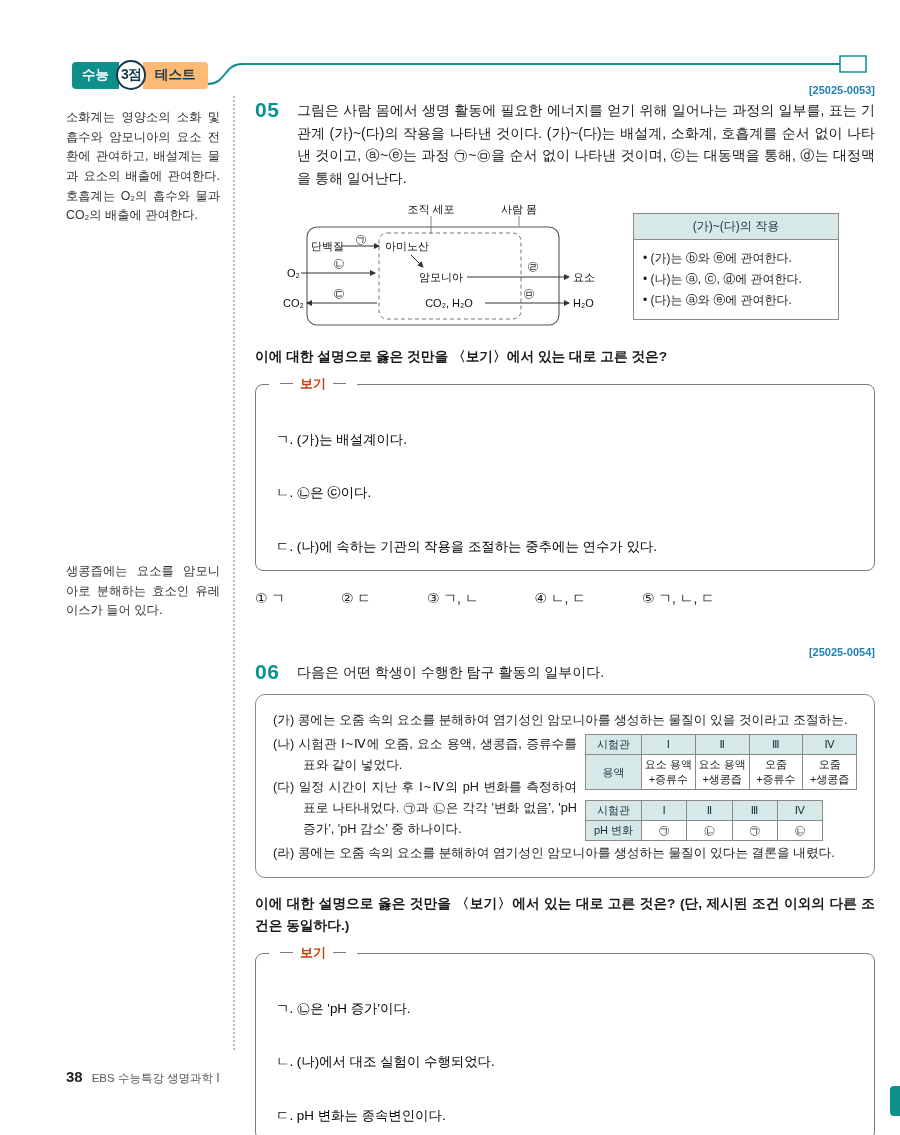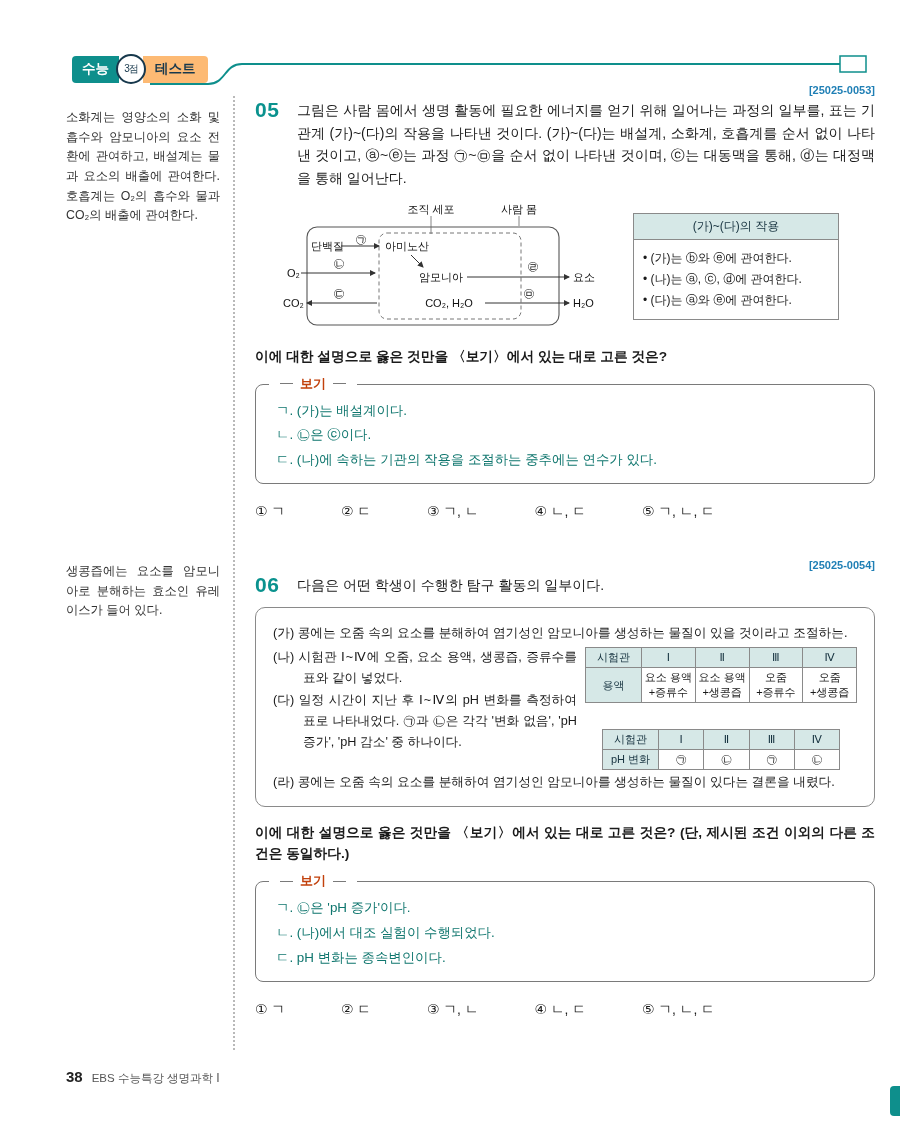--- a/index.html
+++ b/index.html
@@ -5,61 +5,61 @@
   * { box-sizing: border-box; margin: 0; padding: 0; }
   html,body { background:#ffffff; }
   body { font-family: "Liberation Sans", "DejaVu Sans", sans-serif; color:#1a1a1a; }
   .page { position:relative; width:900px; height:1135px; margin:0 auto; background:#fff; overflow:hidden; }
 
   
   .header-line-svg { position:absolute; left:0; top:0; width:900px; height:100px; }
   .badges { position:absolute; left:72px; top:50px; display:flex; align-items:center; z-index:3; }
   .badge-exam { background:#0e8f8c; color:#fff; font-weight:bold; font-size:13.5px; padding:4px 10px 5px; border-radius:4px 0 0 4px; }
   .badge-points { width:30px; height:30px; border-radius:50%; background:#fff; border:2.5px solid #17384c; color:#17384c;
-    font-weight:normal; font-size:10px; display:flex; align-items:center; justify-content:center; margin:4px -3px; position:relative; z-index:2; letter-spacing:-1px; }
+    font-weight:bold; font-size:14px; display:flex; align-items:center; justify-content:center; margin:10px -3px; position:relative; z-index:2; letter-spacing:-1px; }
   .badge-test { background:#fdba74; color:#17384c; font-weight:bold; font-size:13.5px; padding:4px 12px 5px; border-radius:0 4px 4px 0; }
 
   
   .divider { position:absolute; left:233px; top:96px; height:954px; border-left:2px dotted #b9b9b9; }
   .margin-note { position:absolute; left:66px; width:154px; font-size:12.3px; line-height:1.6; color:#333; text-align:justify; }
   #note1 { top:108px; }
   #note2 { top:562px; }
 
   .main { position:absolute; left:255px; top:84px; width:620px; }
 
   
   .ref { text-align:right; color:#1f7fb5; font-size:11px; font-weight:bold; margin-bottom:3px; }
   .qheading { display:flex; gap:9px; align-items:flex-start; }
   .qnum { color:#0a928e; font-size:21px; font-weight:bold; width:33px; flex:none; line-height:1.05; letter-spacing:0.5px; }
   .stem { font-weight:normal; font-size:14px; line-height:1.62; text-align:justify; flex:1; }
   .prompt { font-weight:bold; font-size:13.7px; line-height:1.6; margin:15px 0 16px; text-align:justify; }
 
   .boki-box { position:relative; border:1.3px solid #7a7a7a; border-radius:8px; padding:14px 20px 10px; }
   .boki-label { position:absolute; top:-10px; left:13px; background:#fff; padding:0 4px; font-weight:bold; font-size:13px; color:#c2410c; display:flex; align-items:center; }
   .boki-label::before, .boki-label::after { content:""; width:13px; height:1px; background:#7a7a7a; display:inline-block; margin:0 7px; }
-  .boki-item { font-size:13.4px; line-height:1.85; color:#0f766e; }
+  .boki-item { font-size:13.4px; line-height:1.85; color:#000000;margin-top:29px; }
 
   .choices { display:flex; gap:56px; font-size:13.8px; margin-top:19px; }
 
   
   .figure-row { display:flex; align-items:center; gap:16px; margin:13px 0 4px 26px; }
   .dt { font-size:11px; fill:#111; font-family:"Liberation Sans","DejaVu Sans",sans-serif; }
   .dm { font-size:11px; fill:#111; font-family:"Liberation Sans","DejaVu Sans",sans-serif; }
   .dline { stroke:#333; stroke-width:1; fill:none; }
   .action-table { width:206px; flex:none; font-size:12px; }
   .action-title { border:1px solid #8a8a8a; background:#d6e8e7; text-align:center; padding:4px 0; color:#16323f; }
   .action-body { border:1px solid #8a8a8a; border-top:none; padding:8px 9px; line-height:1.75; text-align:left; }
 
   
   #q06 { margin-top:38px; }
   .activity-box { border:1.2px solid #8a8a8a; border-radius:10px; padding:13px 17px 11px; margin-top:10px; font-size:12.7px; }
   .step { padding-left:30px; text-indent:-30px; line-height:1.62; text-align:justify; margin:2px 0; }
   .activity-mid { display:flex; gap:8px; margin:2px 0; }
   .mid-left { flex:1; }
-  .mid-right { width:272px; flex:none; display:flex; flex-direction:column; gap:26px; align-items:center; padding-top:2px; }
+  .mid-right { width:272px; flex:none; display:flex; flex-direction:column; gap:10px; align-items:flex-start; padding-top:2px; }
   table.mini { border-collapse:collapse; table-layout:fixed; font-size:11px; }
   table.mini th, table.mini td { border:1px solid #8a8a8a; text-align:center; vertical-align:middle; padding:2px 2px; font-weight:normal; color:#16323f; }
   table.mini th { background:#d6e8e7; }
   table.mini td { color:#1a1a1a; }
   #solution-table { width:272px; }
   #ph-table { width:238px; }
   .rowhead { width:56px; }
   .preline { white-space:pre-line; line-height:1.35; }
 
   

